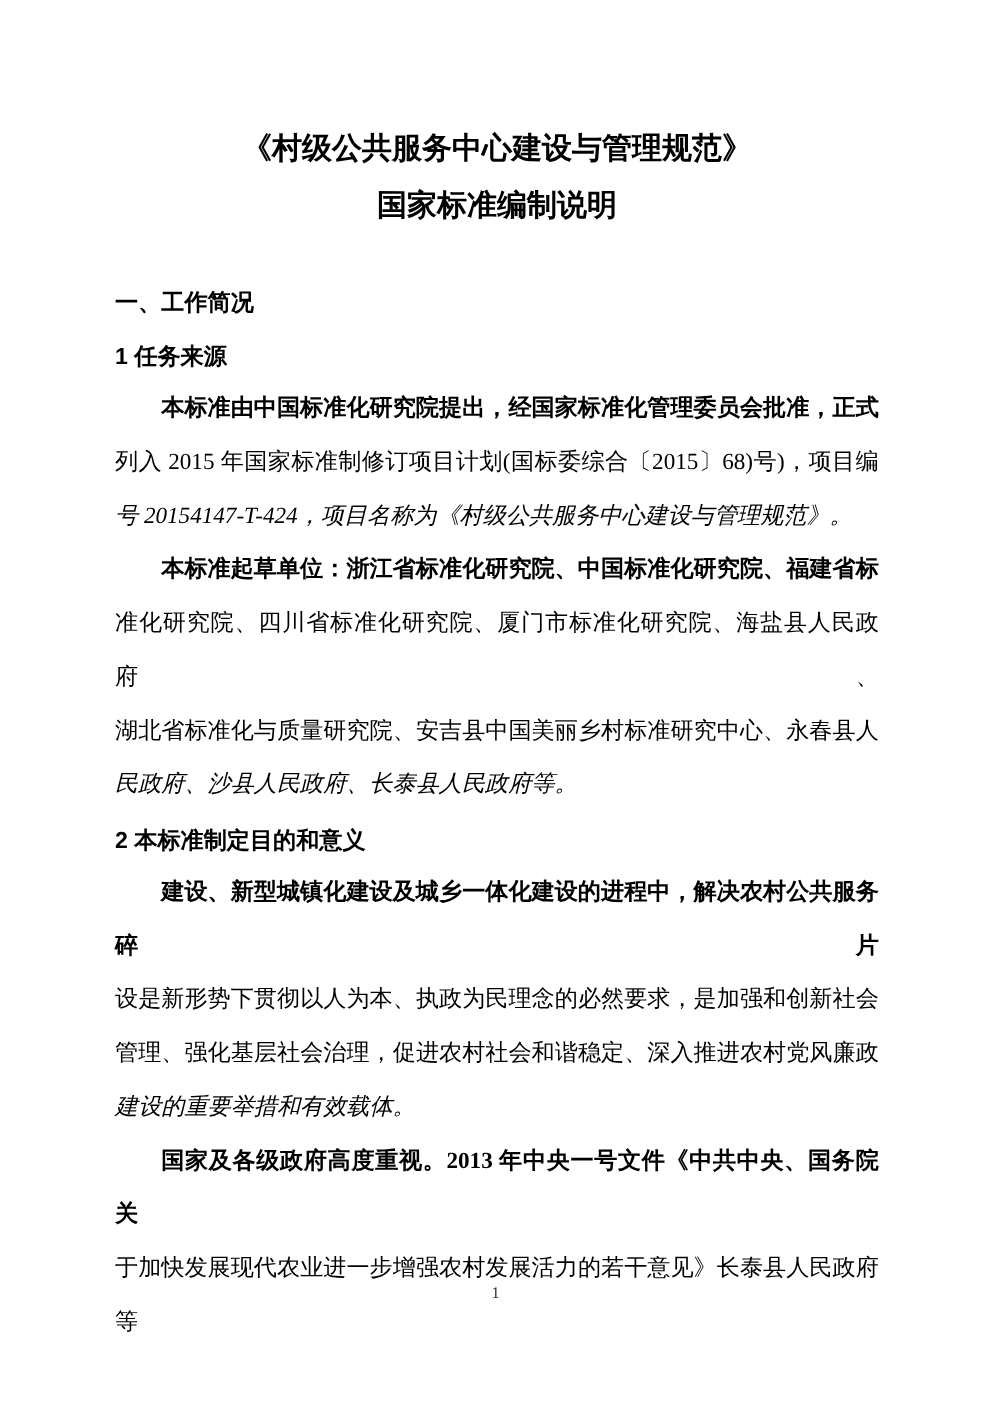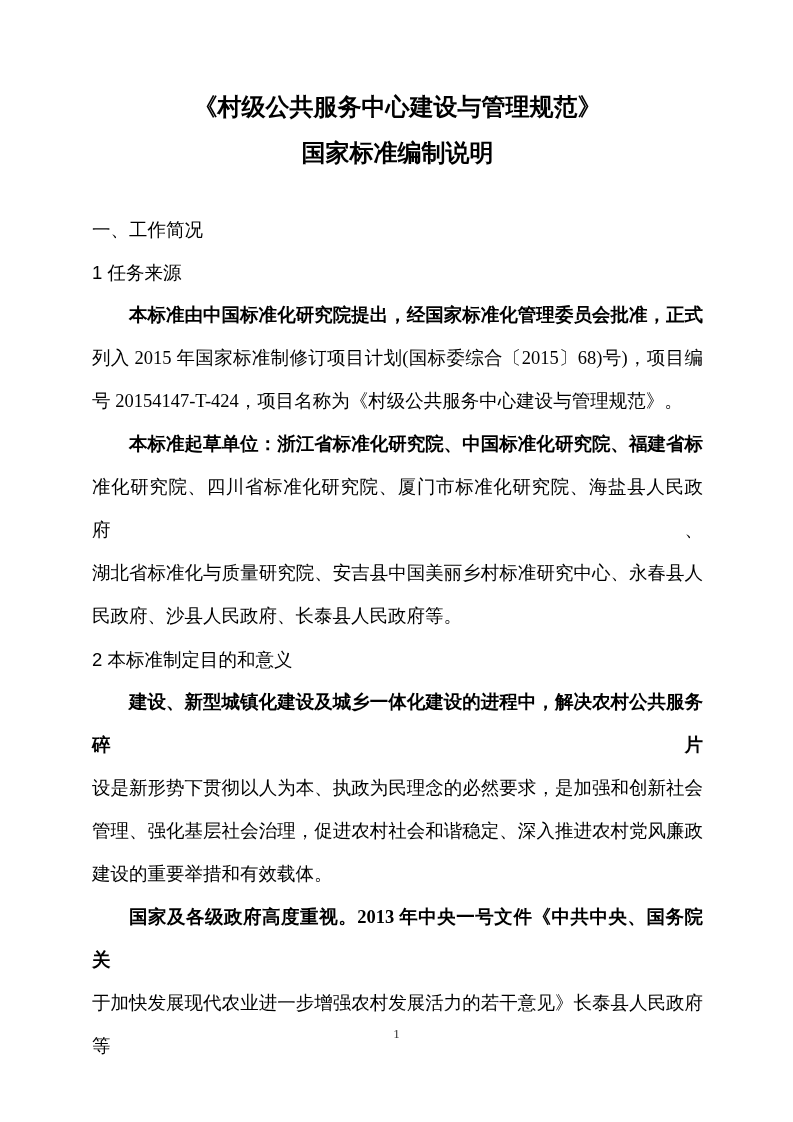--- a/index.html
+++ b/index.html
@@ -12,48 +12,49 @@
     width: 793px;
     height: 1122px;
     background: #ffffff;
     overflow: hidden;
     color: #000000;
     font-family: "Liberation Serif", "DejaVu Serif", serif;
   }
   .content {
     position: absolute;
     left: 92px;
-    top: 0;
+    top: 12px;
     width: 611px;
   }
   .title-block {
     margin-top: 84px;
     text-align: center;
     font-family: "Liberation Sans", "DejaVu Sans", sans-serif;
     font-weight: bold;
     font-size: 24px;
     line-height: 46px;
   }
   .doc-body {
     margin-top: 32px;
     font-size: 18.5px;
     line-height: 43px;
   }
   .heading {
     font-family: "Liberation Sans", "DejaVu Sans", sans-serif;
-    font-weight: normal;
+    font-weight: bold;
     font-size: 18.5px;
     text-align: left;
   }
   .para .line {
     text-align: justify;
     text-align-last: justify;
   }
   .para .line.line-last {
     text-align-last: left;
+    font-style: italic;
   }
   .para .line:first-child {
     text-indent: 37px;
     font-weight: bold;
   }
   .page-footer {
     position: absolute;
     left: 0;
     right: 0;
     top: 1026px;

